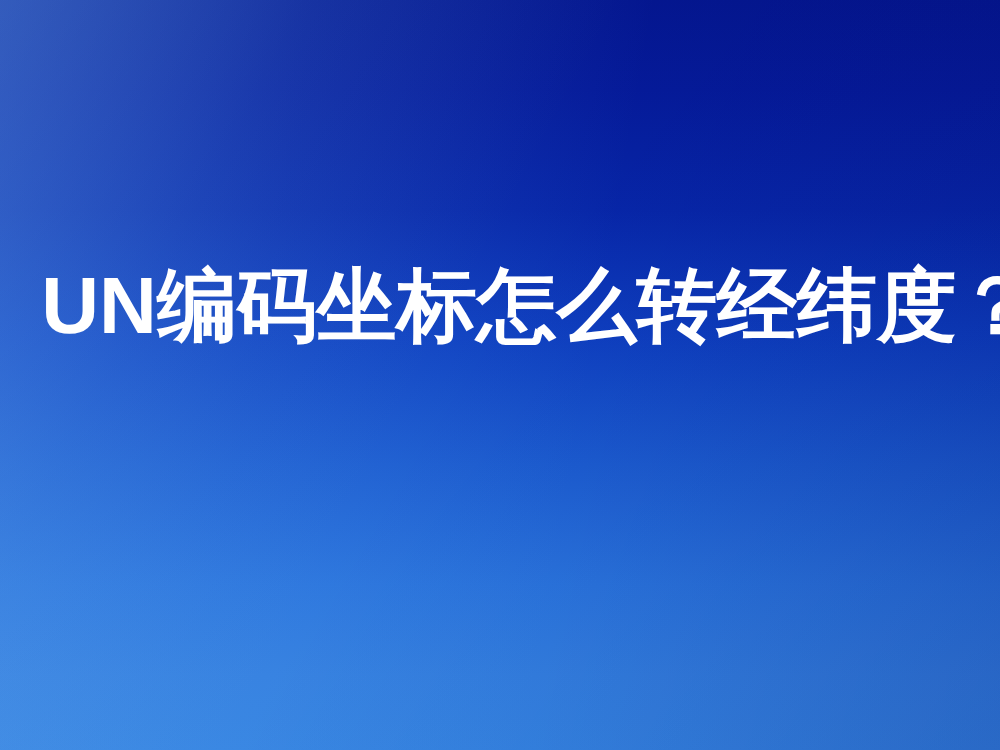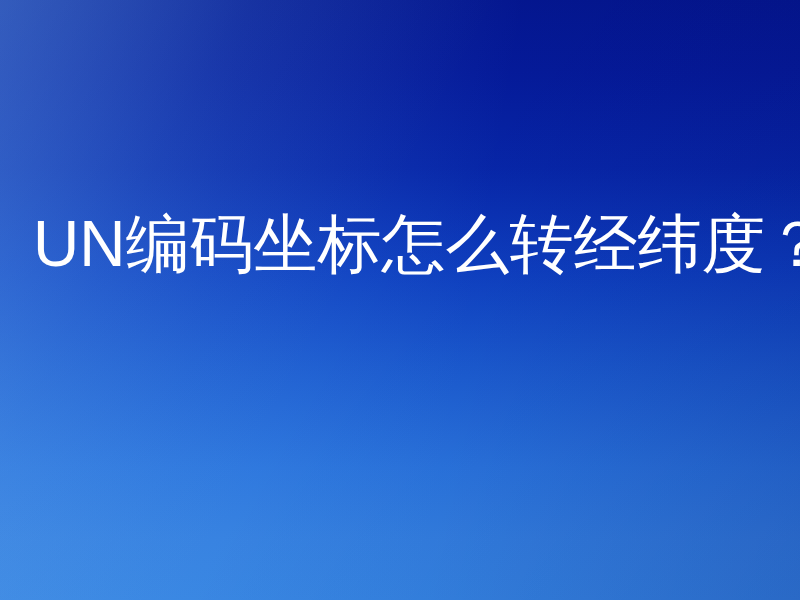--- a/index.html
+++ b/index.html
@@ -50,21 +50,21 @@
   }
 
   #headline {
     position: absolute;
     left: 33px;
     top: 212px;
     width: 760px;
     color: #ffffff;
     font-size: 64px;
     line-height: 1;
-    font-weight: 400;
+    font-weight: 700;
     letter-spacing: 0px;
     white-space: nowrap;
     -webkit-font-smoothing: antialiased;
   }
 </style>
 </head>
 <body>
 
 <div id="canvas">
 

